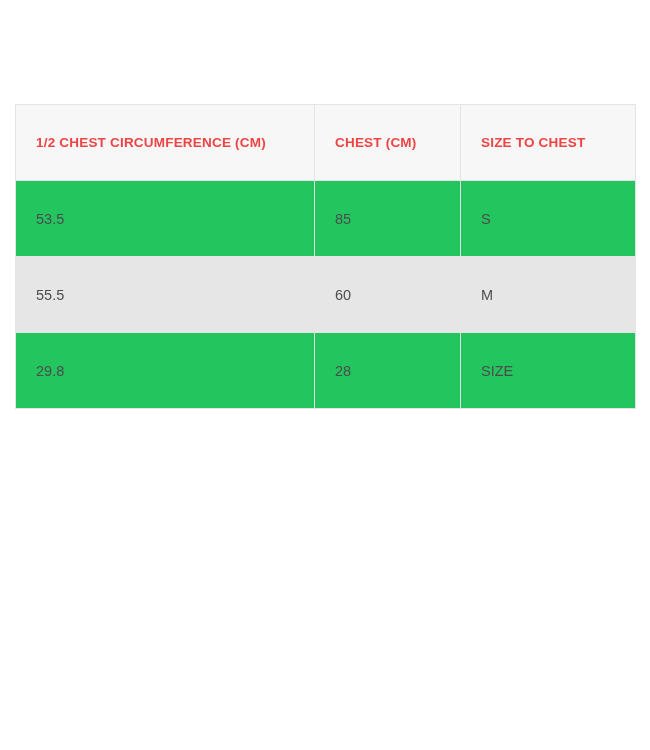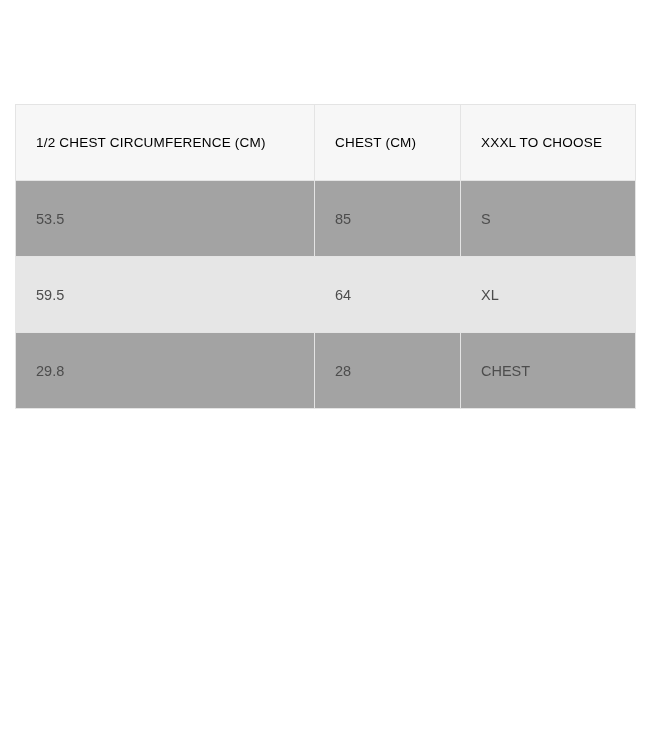--- a/index.html
+++ b/index.html
@@ -31,28 +31,28 @@
     border: 1px solid #e4e4e4;
     text-align: left;
     vertical-align: middle;
     padding: 0 10px 0 20px;
     box-sizing: border-box;
   }
   .size-table th {
     height: 76px;
     background: #f7f7f7;
     font-size: 13.5px;
-    font-weight: normal;
-    color: #000000;
+    font-weight: bold;
+    color: #ef4444;
     letter-spacing: 0.2px;
     white-space: nowrap;
   }
   .size-table td {
     height: 76px;
-    background: #a3a3a3;
+    background: #22c55e;
     font-size: 14.5px;
     font-weight: normal;
     color: #4d4d4d;
   }
   .size-table tbody tr:nth-child(even) td {
     background: #e6e6e6;
     border-left-color: #e6e6e6;
     border-right-color: #e6e6e6;
   }
   .col-chest  { width: 299px; }
@@ -67,35 +67,35 @@
     <table class="size-table">
       <colgroup>
         <col class="col-chest">
         <col class="col-length">
         <col class="col-size">
       </colgroup>
       <thead>
         <tr>
           <th>1/2 CHEST CIRCUMFERENCE (CM)</th>
           <th>CHEST (CM)</th>
-          <th>XXXL TO CHOOSE</th>
+          <th>SIZE TO CHEST</th>
         </tr>
       </thead>
       <tbody>
         <tr>
           <td>53.5</td>
           <td>85</td>
           <td>S</td>
         </tr>
         <tr>
-          <td>59.5</td>
-          <td>64</td>
-          <td>XL</td>
+          <td>55.5</td>
+          <td>60</td>
+          <td>M</td>
         </tr>
         <tr>
           <td>29.8</td>
           <td>28</td>
-          <td>CHEST</td>
+          <td>SIZE</td>
         </tr>
       </tbody>
     </table>
   </div>
 </div>
 
 </body></html>

